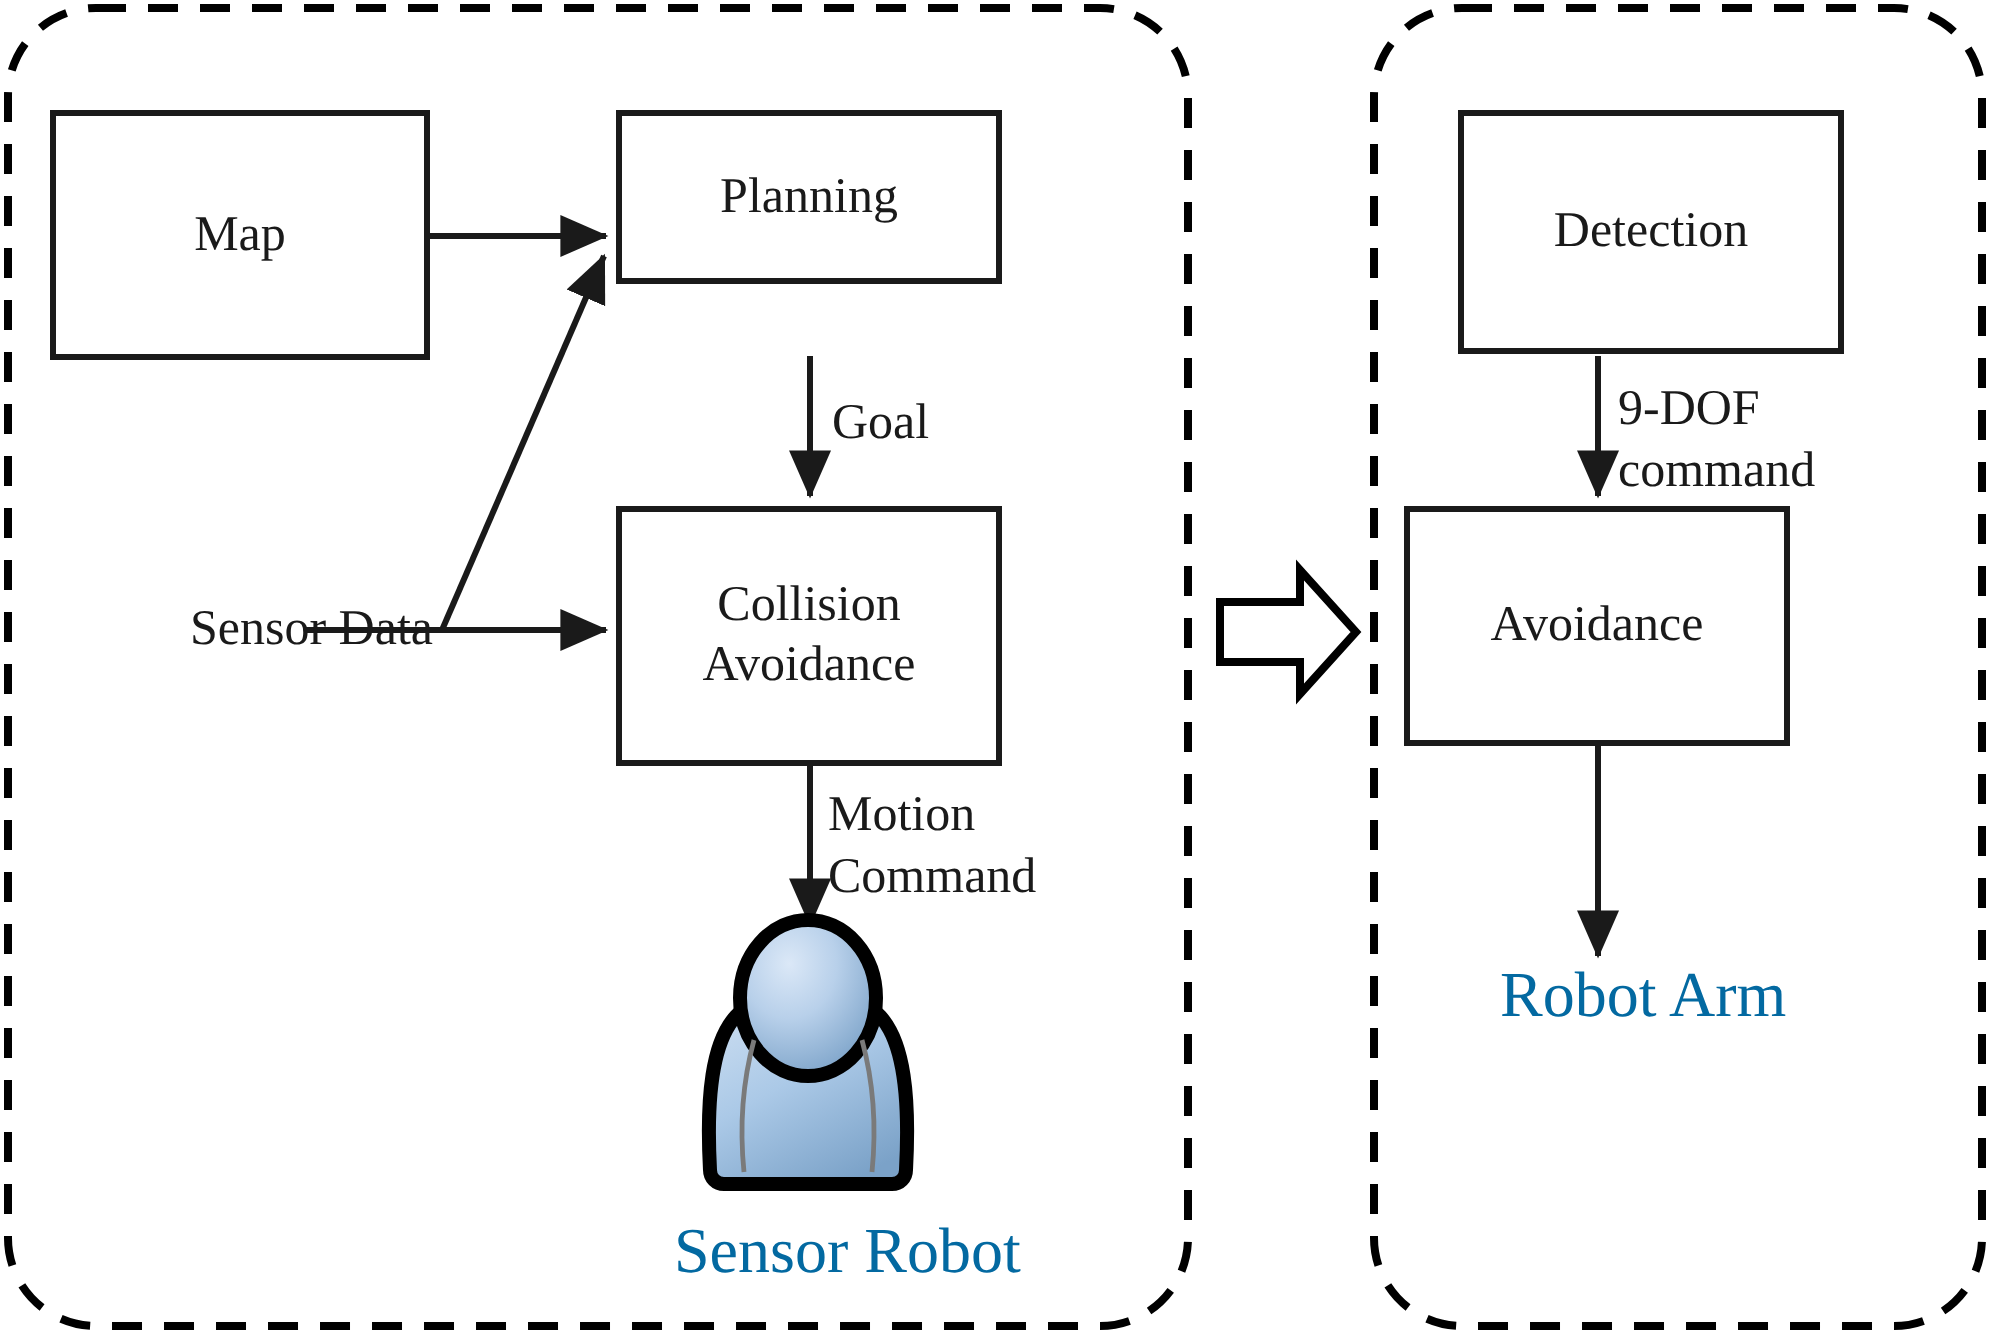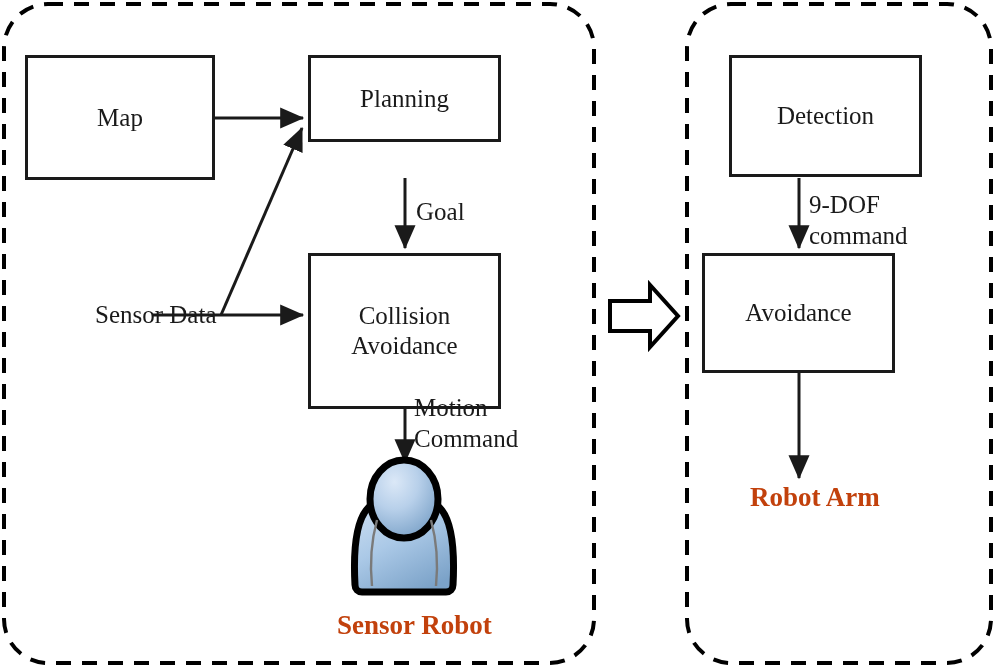--- a/index.html
+++ b/index.html
@@ -21,27 +21,26 @@
   #canvas svg.layer {
     position: absolute;
     top: 0;
     left: 0;
     width: 995px;
     height: 667px;
   }
   .box-label,
   .free-label {
     position: absolute;
-    color: #c2410c;
+    color: #0369a1;
     font-family: "Liberation Serif", "DejaVu Serif", serif;
-    font-size: 27px;
+    font-size: 32px;
     line-height: 30px;
     white-space: pre;
     pointer-events: none;
-    font-weight: bold;
   }
   .edge-label {
     position: absolute;
     color: #1a1a1a;
     font-family: "Liberation Serif", "DejaVu Serif", serif;
     font-size: 25px;
     line-height: 30px;
     white-space: pre;
   }
   .node-box {
@@ -122,21 +121,21 @@
   </svg>
 
   <div class="node-box" style="left:25px; top:55px; width:190px; height:125px;">
     <span class="node-text">Map</span>
   </div>
 
   <div class="node-box" style="left:308px; top:55px; width:193px; height:87px;">
     <span class="node-text">Planning</span>
   </div>
 
-  <div class="node-box" style="left:308px; top:253px; width:193px; height:156px;">
+  <div class="node-box" style="left:308px; top:253px; width:193px; height:130px;">
     <span class="node-text">Collision
 Avoidance</span>
   </div>
 
   <div class="edge-label" style="left:76px; top:300px;margin-left:19px;">Sensor Data</div>
 
   <div class="edge-label" style="left:416px; top:197px;">Goal</div>
 
   <div class="edge-label" style="left:414px; top:393px;">Motion</div>
 

